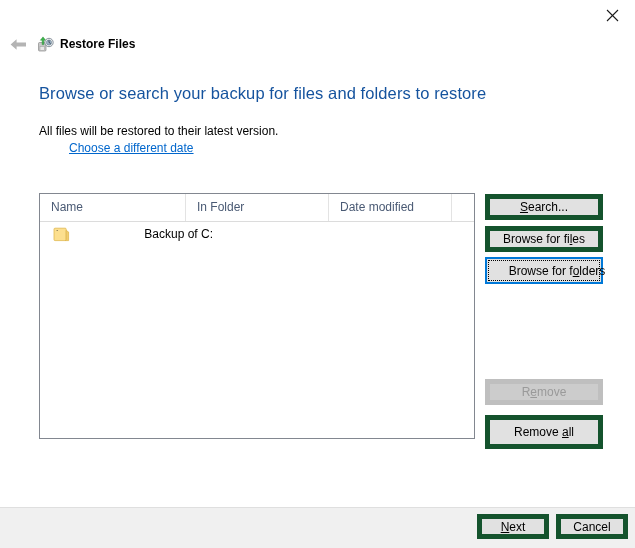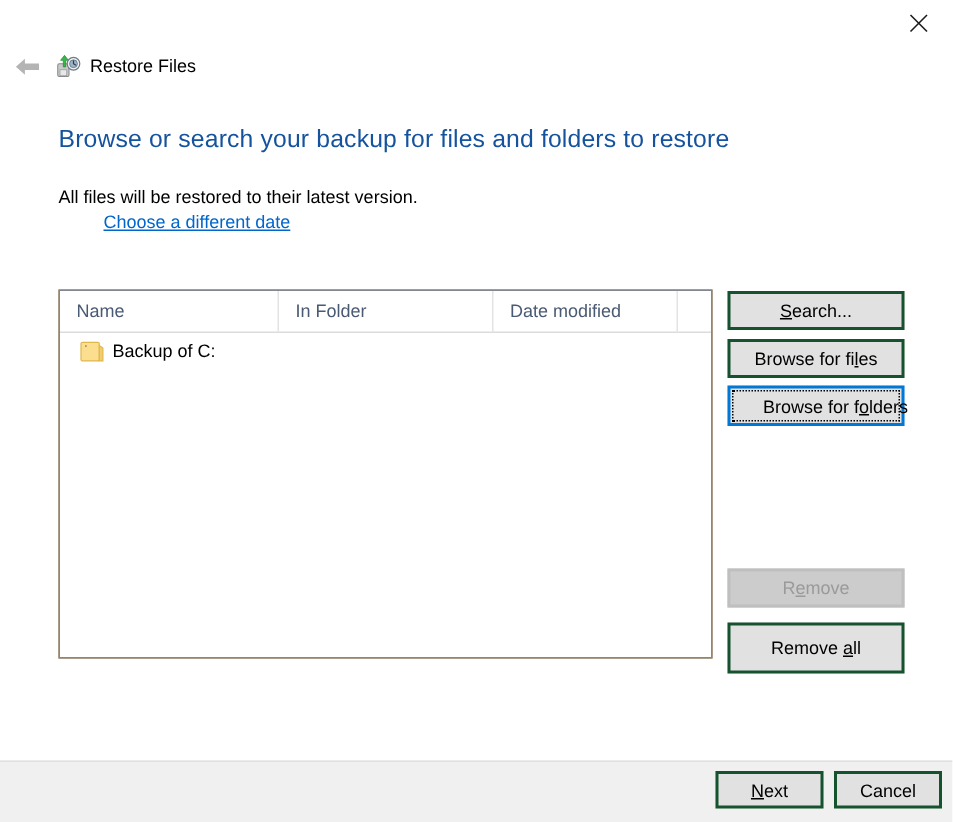--- a/index.html
+++ b/index.html
@@ -40,20 +40,21 @@
   }
   .close-btn svg { display: block; }
 
   
   .navrow {
     position: absolute;
     top: 33px;
     left: 0;
     width: 635px;
     height: 26px;
+    font-weight: bold;
   }
   .back-btn {
     position: absolute;
     left: 6px;
     top: 2px;
     width: 24px;
     height: 22px;
     display: flex;
     align-items: center;
     justify-content: center;
@@ -109,21 +110,21 @@
   }
 
   
   .listview {
     position: absolute;
     left: 39px;
     top: 193px;
     width: 436px;
     height: 246px;
     border: 1px solid #828790;
-    background: #a16207;
+    background: #14532d;
     box-sizing: border-box;
     overflow: hidden;
   }
   .lv-header {
     position: relative;
     height: 27px;
     background: #ffffff;
     border-bottom: 1px solid #dcdcdc;
   }
   .lv-col {
@@ -146,20 +147,21 @@
 
   .lv-body {
     position: relative;
     height: 217px;
     background: #ffffff;
   }
   .lv-row {
     position: relative;
     height: 25px;
     cursor: default;
+    text-align: right;
   }
   .lv-cell {
     position: absolute;
     top: 0;
     height: 25px;
     line-height: 25px;
     font-size: 12px;
     color: #000;
     white-space: nowrap;
     overflow: hidden;
@@ -174,21 +176,21 @@
     top: 4px;
     width: 17px;
     height: 15px;
   }
 
   
   .btn {
     position: absolute;
     box-sizing: border-box;
     background: #e1e1e1;
-    border: 2px solid #14532d;
+    border: 5px solid #14532d;
     font-family: "Liberation Sans", sans-serif;
     font-size: 12px;
     color: #000000;
     text-align: center;
     cursor: default;
     padding: 0;
     line-height: 1;
     display: flex;
     align-items: center;
     justify-content: center;

